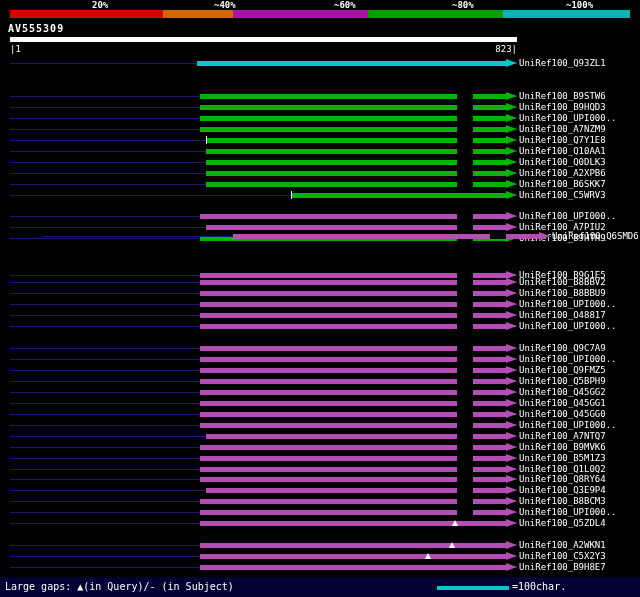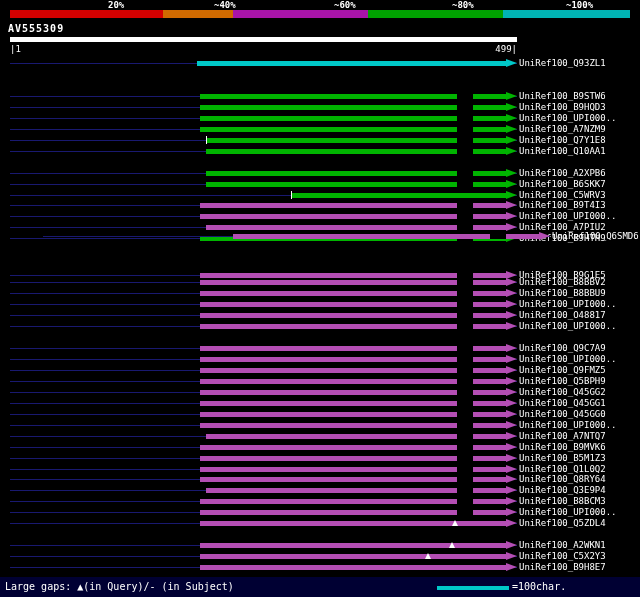--- a/index.html
+++ b/index.html
@@ -27,31 +27,31 @@
   #footer{position:absolute;left:0;top:577px;width:640px;height:20px;background:#000033;}
   #gaps-note{position:absolute;left:5px;top:4px;font-size:10px;}
   #legend-line{position:absolute;left:437px;top:9px;width:72px;height:4px;}
   #legend-text{position:absolute;left:512px;top:4px;font-size:10px;}
 </style>
 </head>
 <body>
 
 <div id="screen">
   <div id="scale-labels">
-      <span style="left: 108px;">20%</span>
+      <span style="left: 92px;">20%</span>
       <span style="left: 214px;">~40%</span>
       <span style="left: 334px;">~60%</span>
       <span style="left: 452px;">~80%</span>
       <span style="left: 566px;">~100%</span>
     </div>
   <div id="scale-bar"><div style="width: 153px; background: rgb(212, 0, 0);"></div><div style="width: 70px; background: rgb(208, 106, 0);"></div><div style="width: 135px; background: rgb(168, 20, 168);"></div><div style="width: 135px; background: rgb(0, 160, 0);"></div><div style="width: 127px; background: rgb(0, 180, 180);"></div></div>
   <div id="query-name">AV555309</div>
   <div id="query-bar" style="background: rgb(255, 255, 255);"></div>
   <div id="ruler-start">|1</div>
-  <div id="ruler-end">499|</div>
+  <div id="ruler-end">823|</div>
   <div id="rows">
       <div class="row" style="top: 58px;">
         <div class="qline" style="left: 10px; width: 507px; background: rgb(25, 25, 112);"></div>
         <div class="bar" style="left: 197.325px; width: 308.675px; background: rgb(0, 200, 200);"></div>
         <div class="arrow" style="left: 506px; border-left: 11px solid rgb(0, 200, 200);"></div>
         <div class="subj">UniRef100_Q93ZL1</div>
       </div>
       <div class="row" style="top: 90.88px;">
         <div class="qline" style="left: 10px; width: 507px; background: rgb(25, 25, 112);"></div>
         <div class="bar" style="left: 200.38px; width: 305.62px; background: rgb(0, 180, 0);"></div>
@@ -88,47 +88,47 @@
         <div class="tick" style="left: 206.488px;"></div>
         <div class="subj">UniRef100_Q7Y1E8</div>
       </div>
       <div class="row" style="top: 145.68px;">
         <div class="qline" style="left: 10px; width: 507px; background: rgb(25, 25, 112);"></div>
         <div class="bar" style="left: 206.488px; width: 299.512px; background: rgb(0, 180, 0);"></div>
         <div class="gap" style="left: 456.934px; width: 16.2892px;"></div>
         <div class="arrow" style="left: 506px; border-left: 11px solid rgb(0, 180, 0);"></div>
         <div class="subj">UniRef100_Q10AA1</div>
       </div>
+      <div class="row" style="top: 156.64px;">
+        <div class="qline" style="left: 10px; width: 507px; background: rgb(25, 25, 112);"></div>
+        <div class="bar" style="left: 206.488px; width: 299.512px; background: rgb(0, 180, 0);"></div>
+        <div class="gap" style="left: 456.934px; width: 16.2892px;"></div>
+        <div class="arrow" style="left: 506px; border-left: 11px solid rgb(0, 180, 0);"></div>
+        <div class="subj">UniRef100_Q0DLK3</div>
+      </div>
       <div class="row" style="top: 167.6px;">
         <div class="qline" style="left: 10px; width: 507px; background: rgb(25, 25, 112);"></div>
         <div class="bar" style="left: 206.488px; width: 299.512px; background: rgb(0, 180, 0);"></div>
         <div class="gap" style="left: 456.934px; width: 16.2892px;"></div>
         <div class="arrow" style="left: 506px; border-left: 11px solid rgb(0, 180, 0);"></div>
         <div class="subj">UniRef100_A2XPB6</div>
       </div>
       <div class="row" style="top: 178.56px;">
         <div class="qline" style="left: 10px; width: 507px; background: rgb(25, 25, 112);"></div>
         <div class="bar" style="left: 206.488px; width: 299.512px; background: rgb(0, 180, 0);"></div>
         <div class="gap" style="left: 456.934px; width: 16.2892px;"></div>
         <div class="arrow" style="left: 506px; border-left: 11px solid rgb(0, 180, 0);"></div>
         <div class="subj">UniRef100_B6SKK7</div>
       </div>
       <div class="row" style="top: 189.52px;">
         <div class="qline" style="left: 10px; width: 507px; background: rgb(25, 25, 112);"></div>
         <div class="bar" style="left: 290.988px; width: 215.012px; background: rgb(0, 180, 0);"></div>
         <div class="arrow" style="left: 506px; border-left: 11px solid rgb(0, 180, 0);"></div>
         <div class="tick" style="left: 290.988px;"></div>
         <div class="subj">UniRef100_C5WRV3</div>
-      </div>
-      <div class="row" style="top: 200.48px;">
-        <div class="qline" style="left: 10px; width: 507px; background: rgb(25, 25, 112);"></div>
-        <div class="bar" style="left: 200.38px; width: 305.62px; background: rgb(180, 78, 180);"></div>
-        <div class="gap" style="left: 456.934px; width: 16.2892px;"></div>
-        <div class="arrow" style="left: 506px; border-left: 11px solid rgb(180, 78, 180);"></div>
-        <div class="subj">UniRef100_B9T4I3</div>
       </div>
       <div class="row" style="top: 211.44px;">
         <div class="qline" style="left: 10px; width: 507px; background: rgb(25, 25, 112);"></div>
         <div class="bar" style="left: 200.38px; width: 305.62px; background: rgb(180, 78, 180);"></div>
         <div class="gap" style="left: 456.934px; width: 16.2892px;"></div>
         <div class="arrow" style="left: 506px; border-left: 11px solid rgb(180, 78, 180);"></div>
         <div class="subj">UniRef100_UPI000..</div>
       </div>
       <div class="row" style="top: 222.4px;">
         <div class="qline" style="left: 10px; width: 507px; background: rgb(25, 25, 112);"></div>

